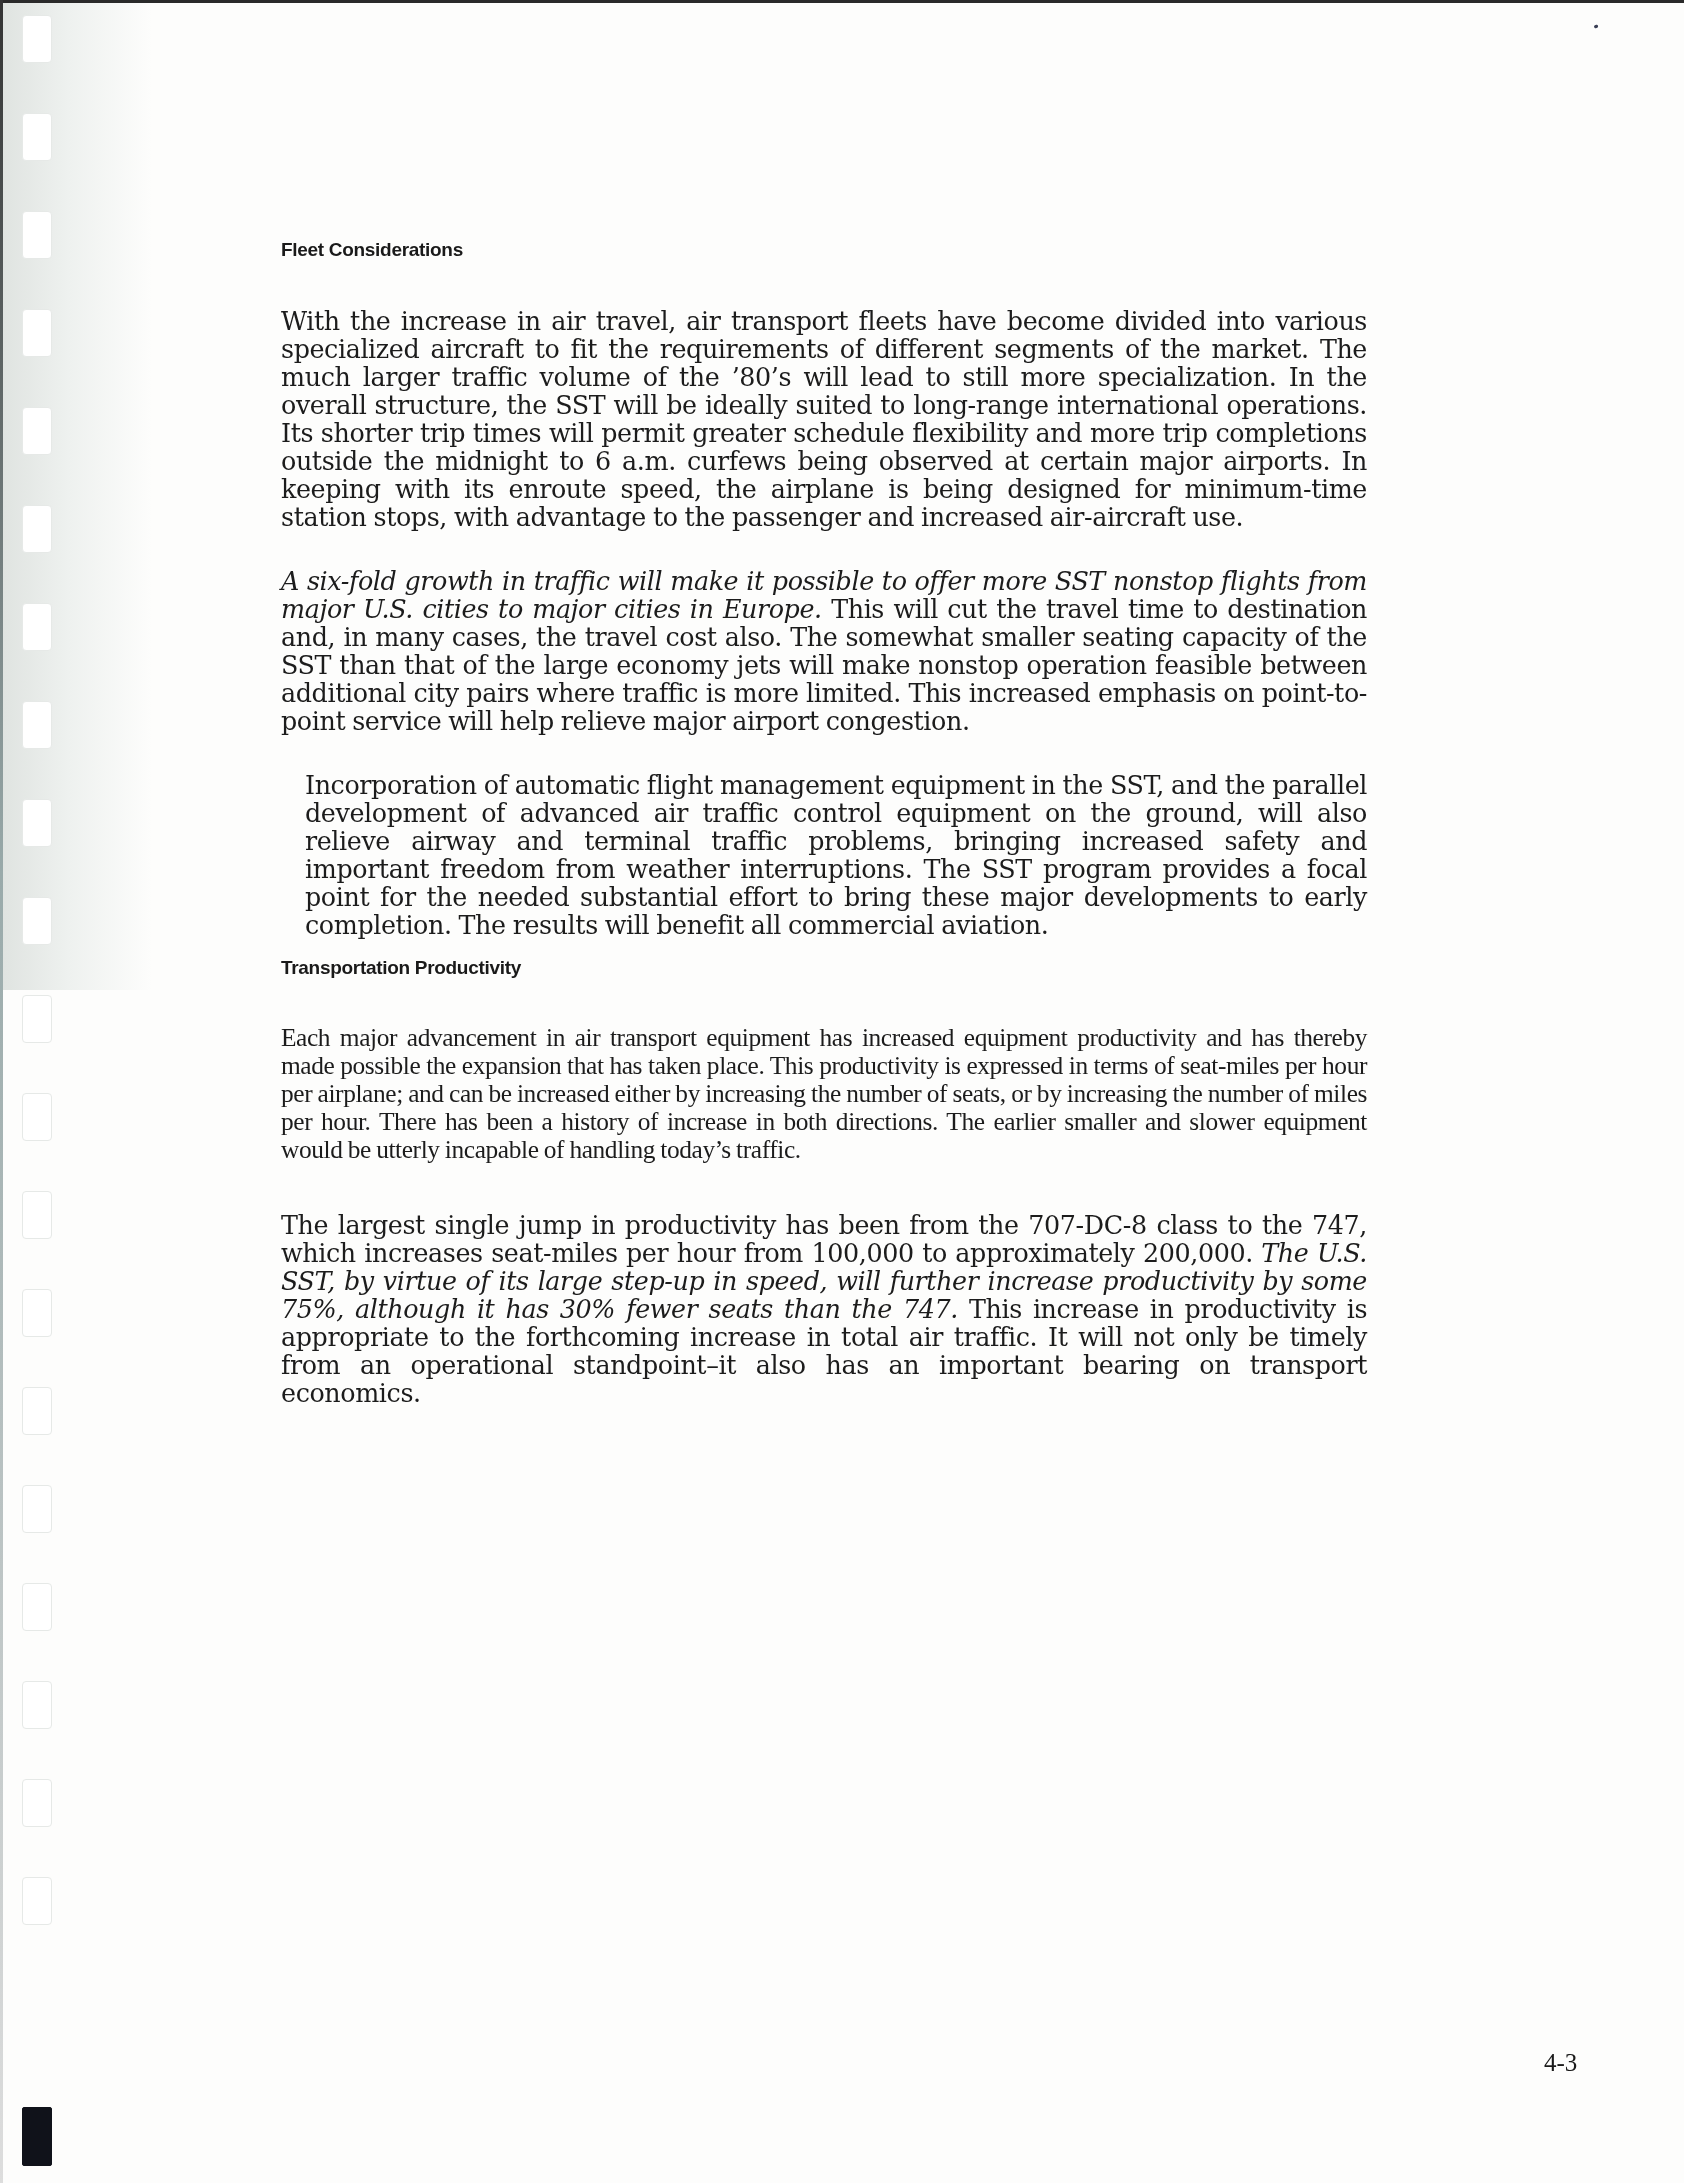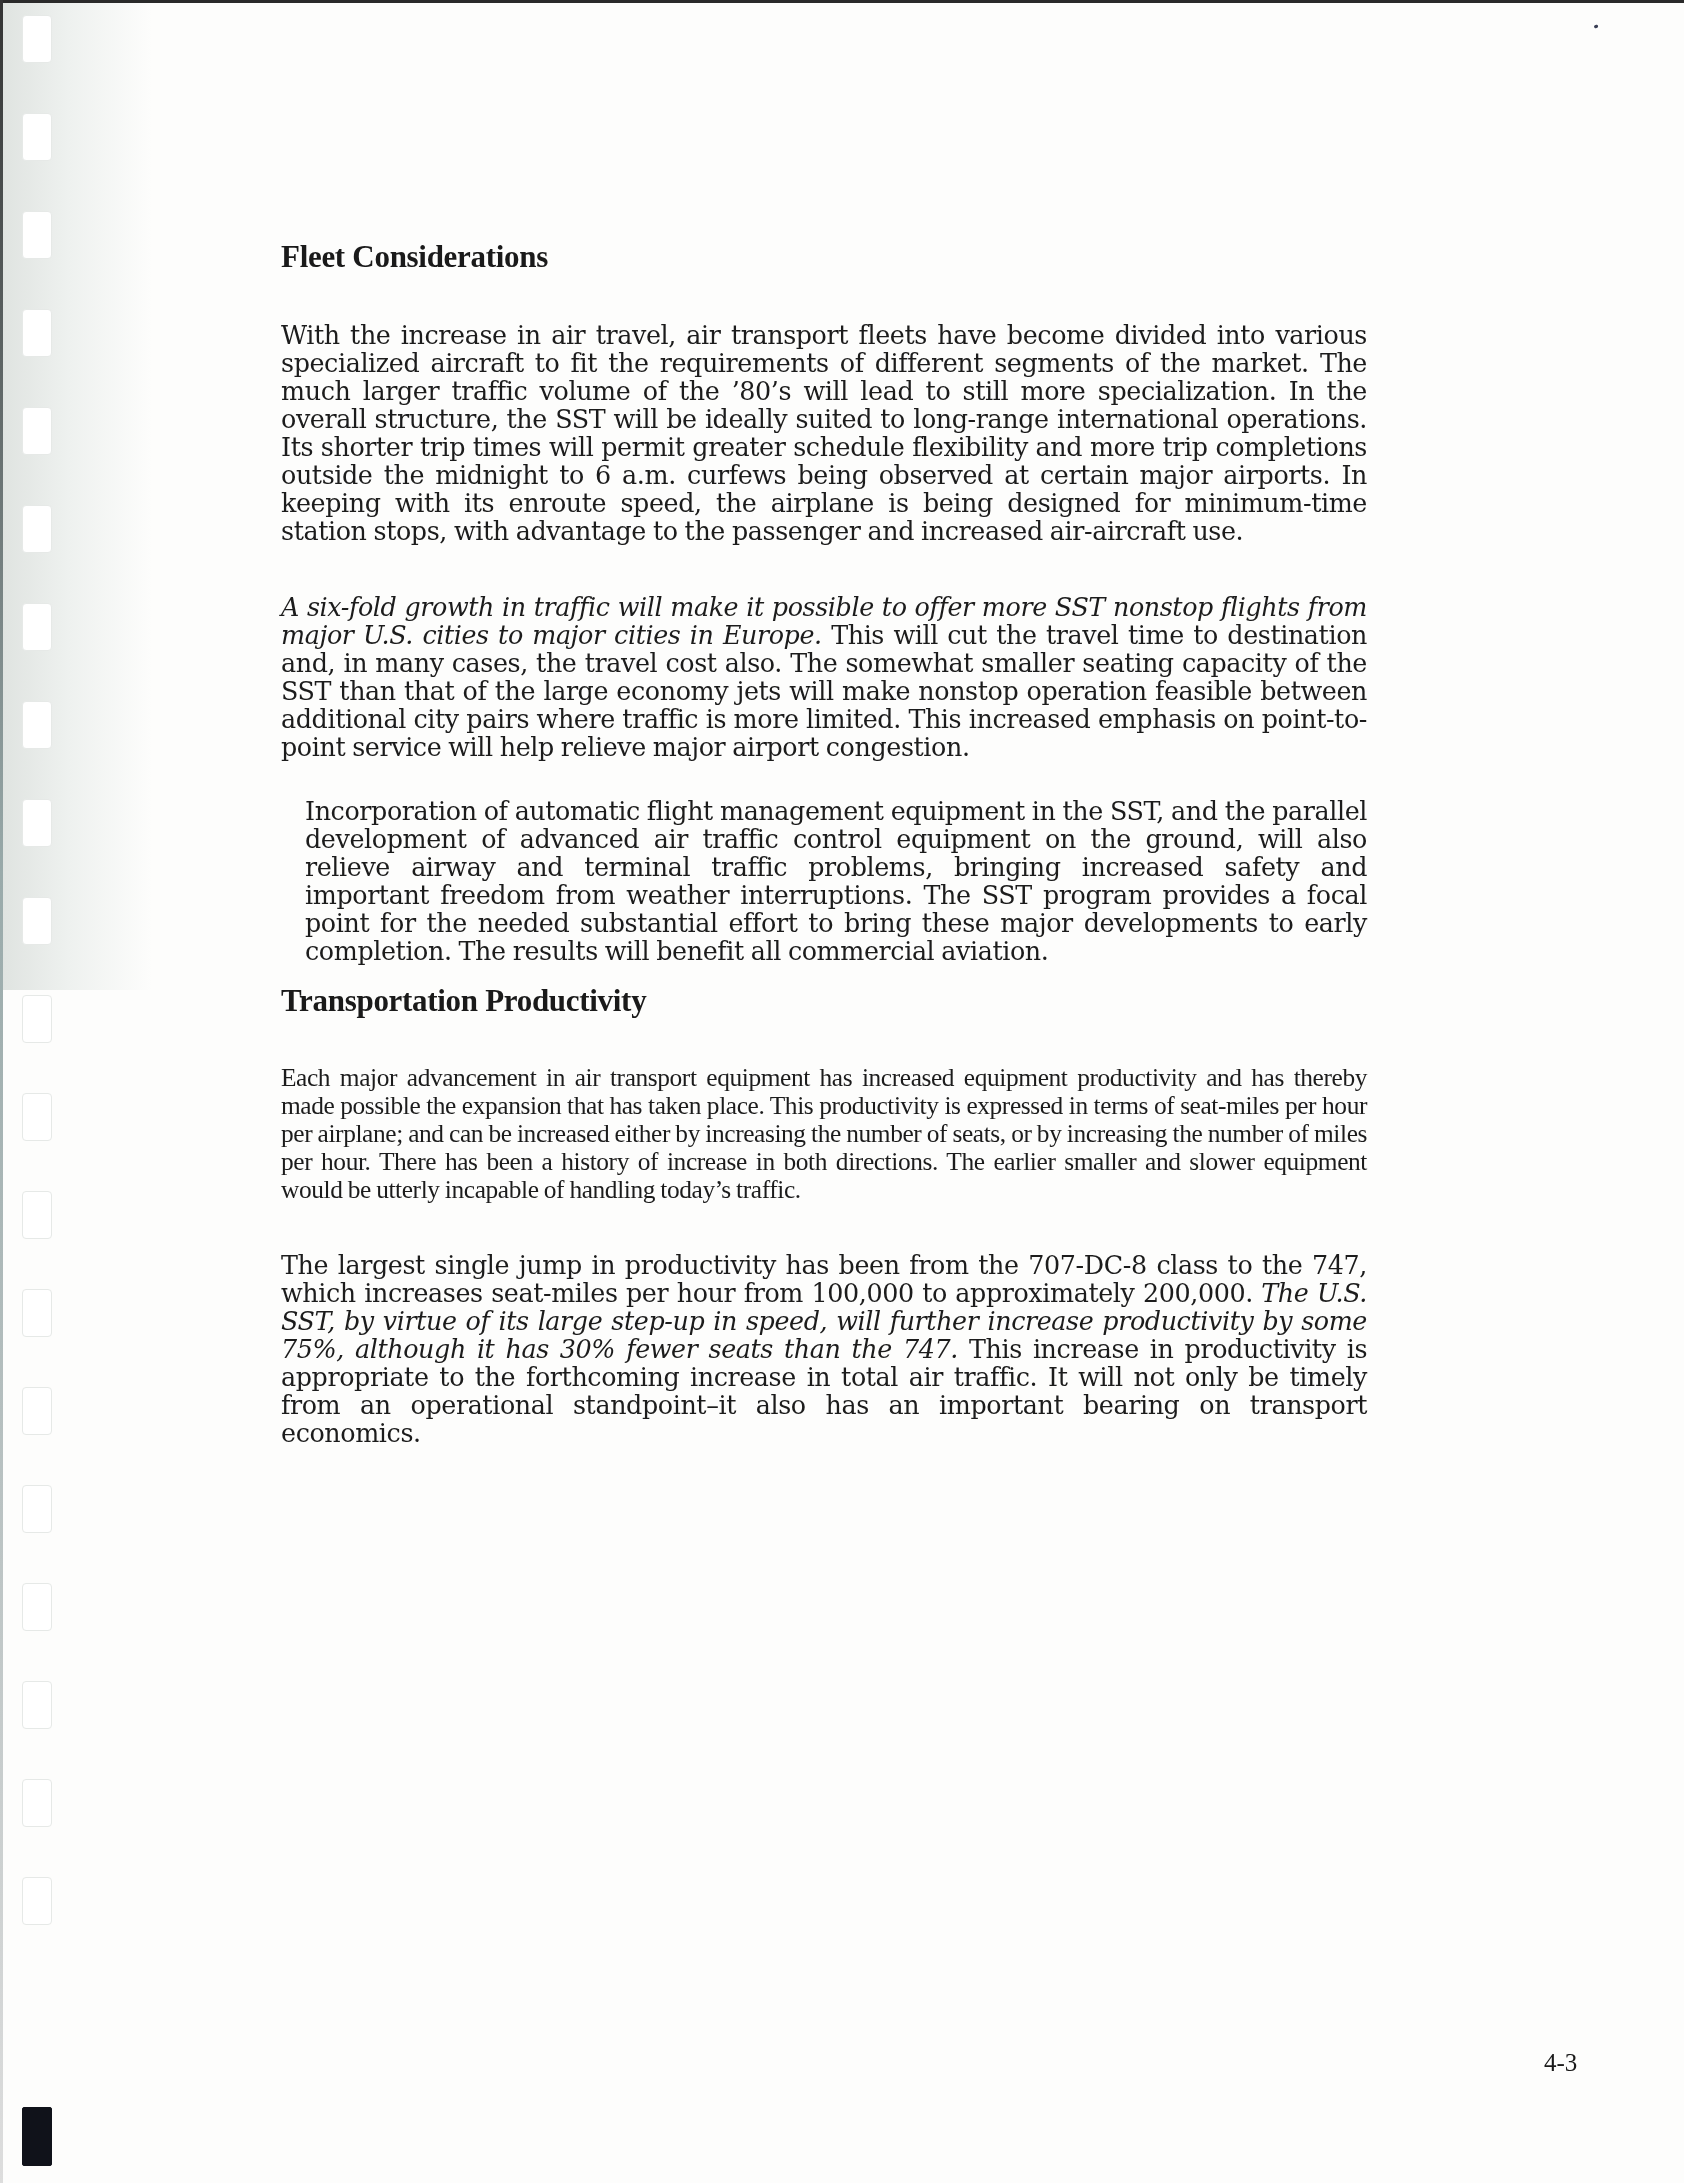--- a/index.html
+++ b/index.html
@@ -52,41 +52,41 @@
       border-radius: 1.3px;
       transform: rotate(-20deg);
     }
     .content {
       position: absolute;
       left: 281px;
       top: 239px;
       width: 1086px;
     }
     .heading {
-      font-family: Liberation Serif, serif;
+      font-family: Liberation Sans, sans-serif;
       font-weight: bold;
-      font-size: 31px;
+      font-size: 19px;
       letter-spacing: -0.3px;
       margin: 0;
       color: #1a1a1a;
     }
     .para {
       font-family: "DejaVu Serif", serif;
       font-size: 25.4px;
       line-height: 28px;
       text-align: justify;
       margin: 0;
       color: #1c1c1c;
       letter-spacing: -0.4px;
       word-spacing: -0.7px;
     }
     .para em { font-style: italic; }
     #h1 { margin-top: 0; }
     #p1 { margin-top: 46px; }
-    #p2 { margin-top: 48px; }
+    #p2 { margin-top: 36px; }
     #p3 { margin-top: 36px; margin-left: 24px; }
     #h2 { margin-top: 18px; }
     #p4 { margin-top: 44px; font-family: Liberation Serif, serif; }
     #p5 { margin-top: 48px; }
     .page-number {
       position: absolute;
       left: 1544px;
       top: 2049px;
       font-family: "Liberation Serif", serif;
       font-size: 25px;

